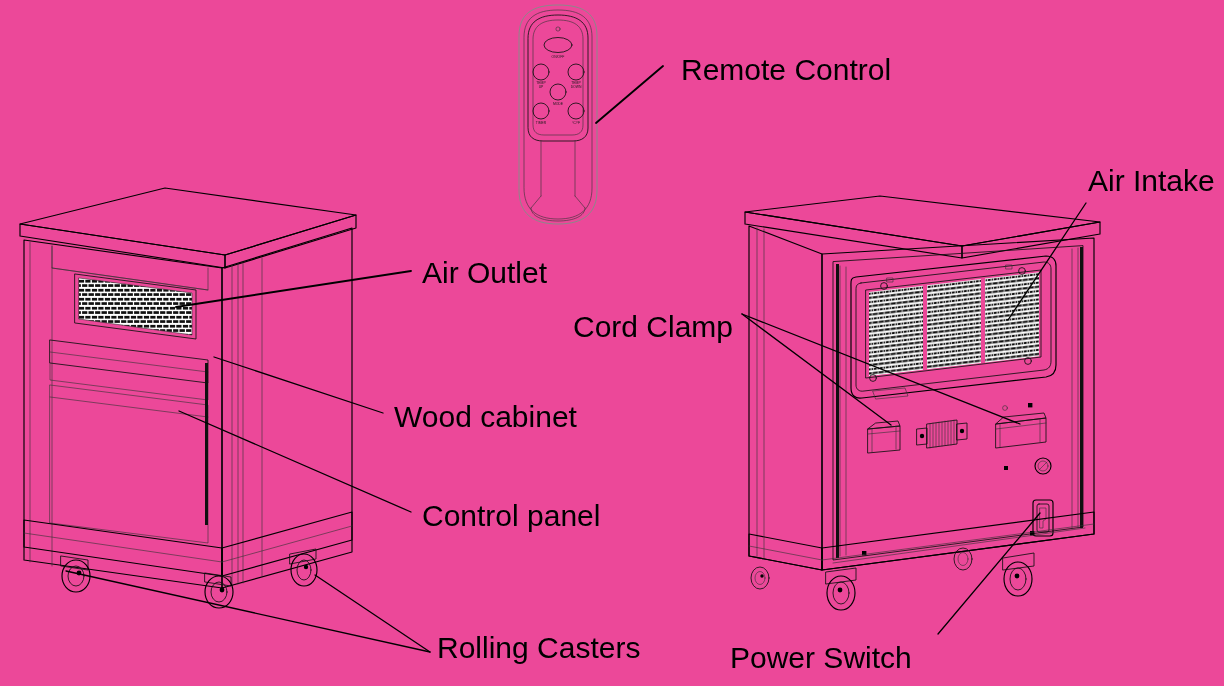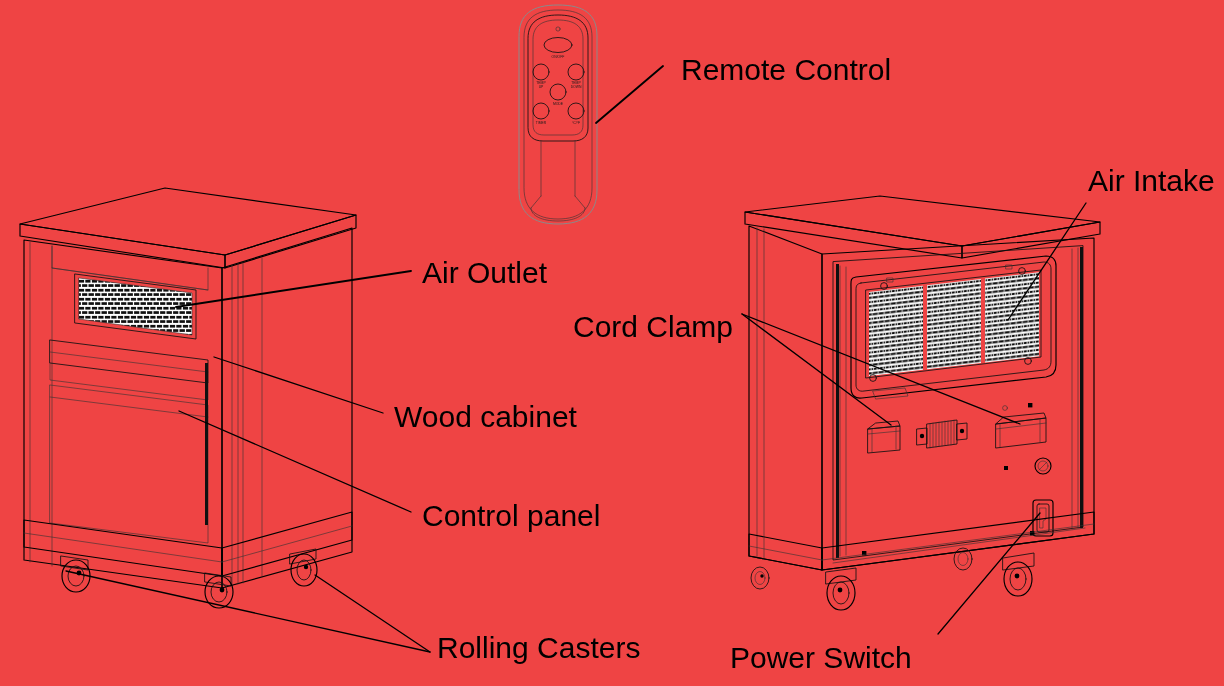--- a/index.html
+++ b/index.html
@@ -8,21 +8,21 @@
     padding: 0;
     background: #ffffff;
   }
   body {
     font-family: "Liberation Sans", sans-serif;
   }
   #stage {
     position: relative;
     width: 1224px;
     height: 686px;
-    background: #ef4444;
+    background: #ec4899;
     overflow: hidden;
   }
   #diagram {
     position: absolute;
     top: 0;
     left: 0;
     width: 1224px;
     height: 686px;
   }
   .callout-label {

